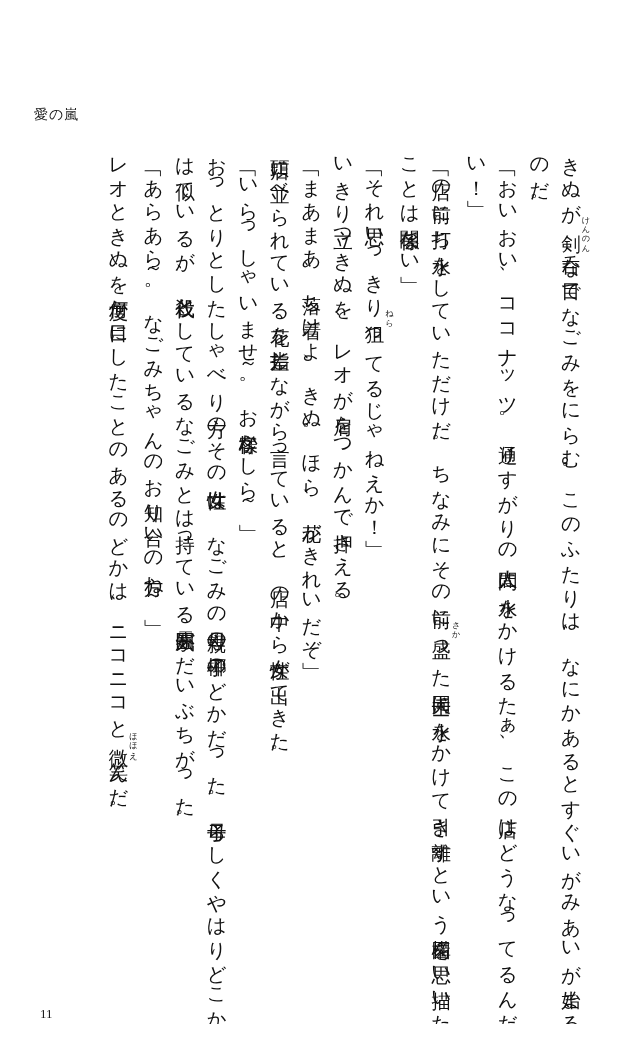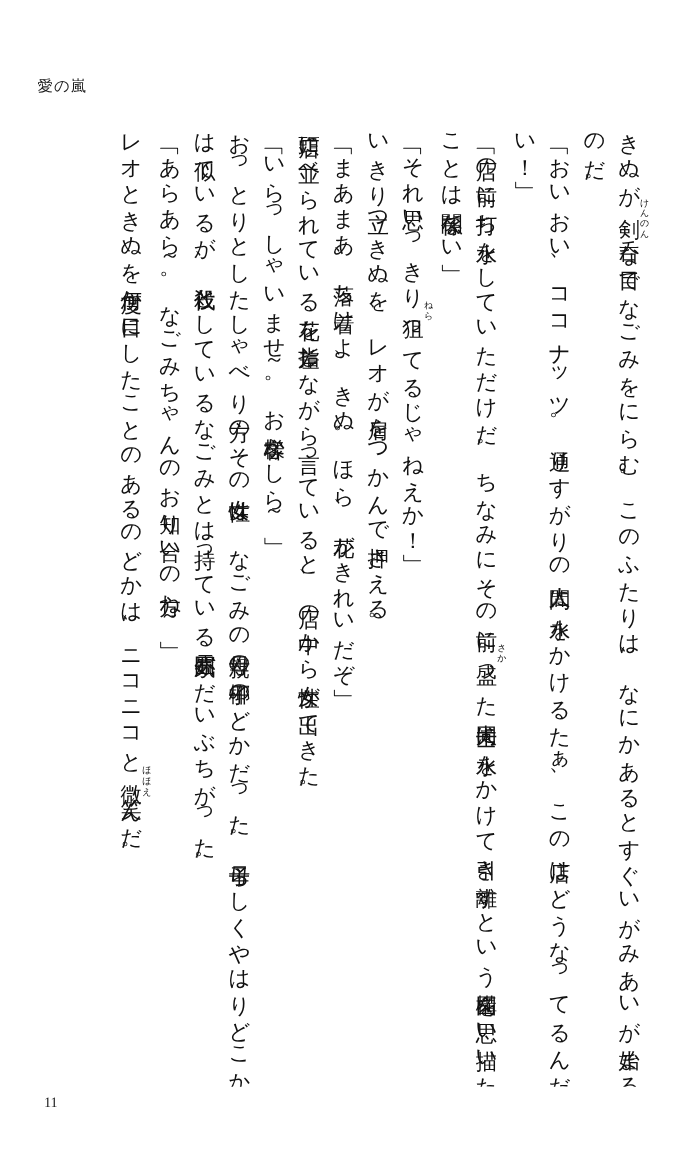--- a/index.html
+++ b/index.html
@@ -13,37 +13,38 @@
     position: relative;
     font-family: "Liberation Serif", "DejaVu Serif", serif;
     color: #111111;
     overflow: hidden;
   }
 
   .page {
     position: absolute;
     inset: 0;
     background: #ffffff;
+    margin-top: 36px;
   }
 
   
   .running-head {
     position: absolute;
     top: 70px;
     left: 34px;
     font-size: 14px;
     letter-spacing: 1px;
     color: #1a1a1a;
     writing-mode: horizontal-tb;
   }
 
   
   .page-number {
     position: absolute;
-    bottom: 40px;
+    bottom: 28px;
     left: 40px;
     font-size: 13px;
     color: #1a1a1a;
     font-family: "Liberation Serif", serif;
   }
 
   
   .body-text {
     position: absolute;
     top: 108px;

